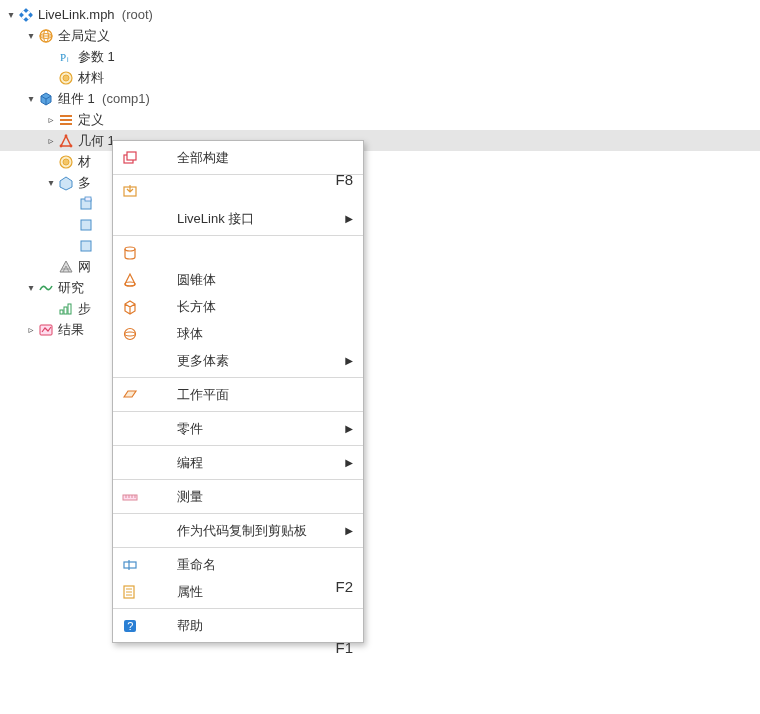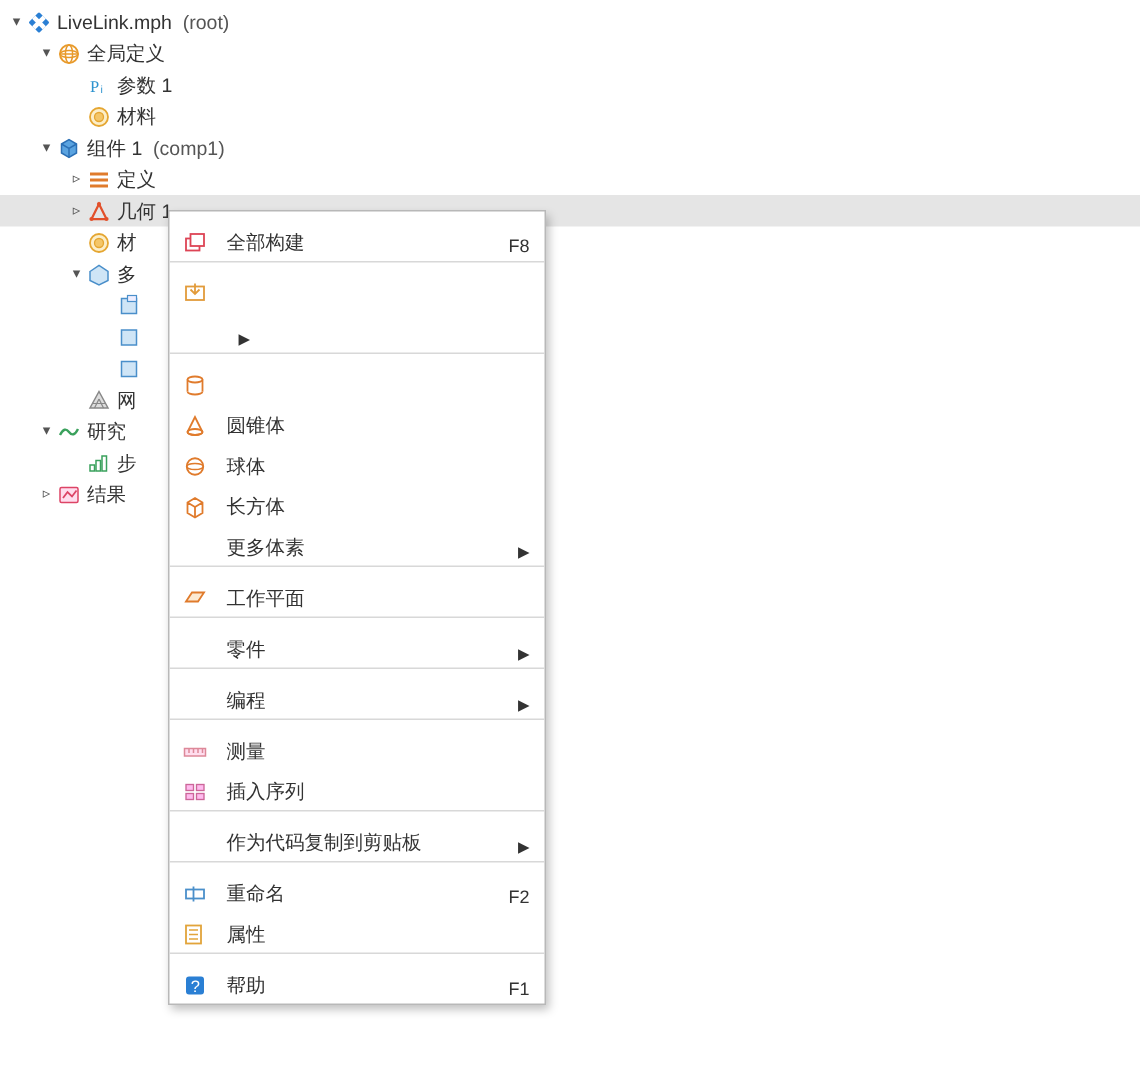--- a/index.html
+++ b/index.html
@@ -41,31 +41,32 @@
   .contextmenu {
     position: absolute;
     left: 112px; top: 140px;
     width: 252px;
     background: #fff;
     border: 1px solid #b8b8b8;
     box-shadow: 2px 3px 6px rgba(0,0,0,.25);
     padding: 3px 0;
   }
   .menu-item {
-    display: flex; align-items: flex-end;
+    display: flex; align-items: center;
     height: 27px;
     padding: 0 10px 0 8px;
+    gap: 26px;
   }
   .menu-icon {
     width: 18px; height: 18px;
     display: inline-flex; align-items: center; justify-content: center;
     margin-right: 12px;
   }
   .menu-label { flex: 1; font-size: 13px; color:#333; }
-  .menu-shortcut { font-size: 12px; color:#333; margin-left: 8px; margin-top: 44px; }
+  .menu-shortcut { font-size: 15px; color:#333; margin-left: 8px; margin-top: 44px; }
   .menu-arrow { font-size: 10px; color:#333; margin-left: 8px; }
   .menu-sep { height: 1px; background: #d8d8d8; margin: 3px 0; }
 </style>
 </head>
 <body>
 
 <div class="tree">
 
   <div class="tree-row">
     <span class="indent" style="width:4px"></span>
@@ -283,20 +284,21 @@
     <span class="menu-icon">
       <svg width="16" height="16">
           <rect x="2" y="3" width="12" height="9" fill="none" stroke="#e29b3a" stroke-width="1.2"></rect>
           <path d="M8 1 L8 8 M5 5 L8 8 L11 5" fill="none" stroke="#e29b3a" stroke-width="1.2"></path>
         </svg>
     </span>
   </div>
 
   <div class="menu-item">
     <span class="menu-icon"></span>
+    <span class="menu-label">LiveLink 接口</span>
     <span class="menu-arrow">▶</span>
   </div>
 
   <div class="menu-sep"></div>
 
   <div class="menu-item">
     <span class="menu-icon">
       <svg width="16" height="16">
           <ellipse cx="8" cy="4" rx="5" ry="2" fill="none" stroke="#e07b2c" stroke-width="1.2"></ellipse>
           <path d="M3 4 L3 12 M13 4 L13 12" stroke="#e07b2c" stroke-width="1.2"></path>
@@ -311,34 +313,34 @@
           <path d="M8 2 L3 12 A5 2 0 0 0 13 12 Z" fill="none" stroke="#e07b2c" stroke-width="1.2"></path>
           <ellipse cx="8" cy="12" rx="5" ry="2" fill="none" stroke="#e07b2c" stroke-width="1.2"></ellipse>
         </svg>
     </span>
     <span class="menu-label">圆锥体</span>
   </div>
 
   <div class="menu-item">
     <span class="menu-icon">
       <svg width="16" height="16">
+          <path d="M3 5 L8 2 L13 5 L13 12 L8 15 L3 12 Z M3 5 L8 8 L13 5 M8 8 L8 15" fill="none" stroke="#e07b2c" stroke-width="1.2"></path>
+        </svg>
+    </span>
+    <span class="menu-label">长方体</span>
+  </div>
+
+  <div class="menu-item">
+    <span class="menu-icon">
+      <svg width="16" height="16">
           <circle cx="8" cy="8" r="5.5" fill="none" stroke="#e07b2c" stroke-width="1.2"></circle>
           <ellipse cx="8" cy="8" rx="5.5" ry="2" fill="none" stroke="#e07b2c" stroke-width="1"></ellipse>
         </svg>
     </span>
     <span class="menu-label">球体</span>
-  </div>
-
-  <div class="menu-item">
-    <span class="menu-icon">
-      <svg width="16" height="16">
-          <path d="M3 5 L8 2 L13 5 L13 12 L8 15 L3 12 Z M3 5 L8 8 L13 5 M8 8 L8 15" fill="none" stroke="#e07b2c" stroke-width="1.2"></path>
-        </svg>
-    </span>
-    <span class="menu-label">长方体</span>
   </div>
 
   <div class="menu-item">
     <span class="menu-icon"></span>
     <span class="menu-label">更多体素</span>
     <span class="menu-arrow">▶</span>
   </div>
 
   <div class="menu-sep"></div>
 
@@ -375,31 +377,20 @@
           <rect x="1" y="6" width="14" height="5" fill="#fde" stroke="#d89" stroke-width="1"></rect>
           <line x1="4" y1="6" x2="4" y2="9" stroke="#d89"></line>
           <line x1="7" y1="6" x2="7" y2="9" stroke="#d89"></line>
           <line x1="10" y1="6" x2="10" y2="9" stroke="#d89"></line>
           <line x1="13" y1="6" x2="13" y2="9" stroke="#d89"></line>
         </svg>
     </span>
     <span class="menu-label">测量</span>
   </div>
 
-  <div class="menu-item">
-    <span class="menu-icon">
-      <svg width="16" height="16">
-          <rect x="2" y="3" width="5" height="4" fill="#fbe" stroke="#c69" stroke-width="0.9"></rect>
-          <rect x="9" y="3" width="5" height="4" fill="#fbe" stroke="#c69" stroke-width="0.9"></rect>
-          <rect x="2" y="9" width="5" height="4" fill="#fbe" stroke="#c69" stroke-width="0.9"></rect>
-          <rect x="9" y="9" width="5" height="4" fill="#fbe" stroke="#c69" stroke-width="0.9"></rect>
-        </svg>
-    </span>
-    <span class="menu-label">插入序列</span>
-  </div>
 
   <div class="menu-sep"></div>
 
   <div class="menu-item">
     <span class="menu-icon"></span>
     <span class="menu-label">作为代码复制到剪贴板</span>
     <span class="menu-arrow">▶</span>
   </div>
 
   <div class="menu-sep"></div>

